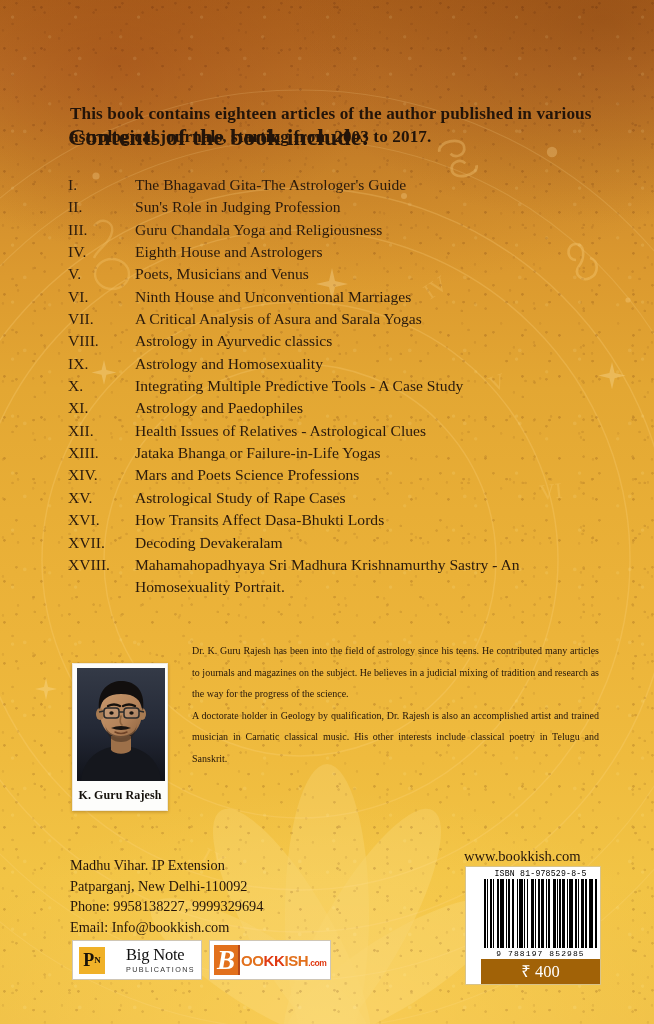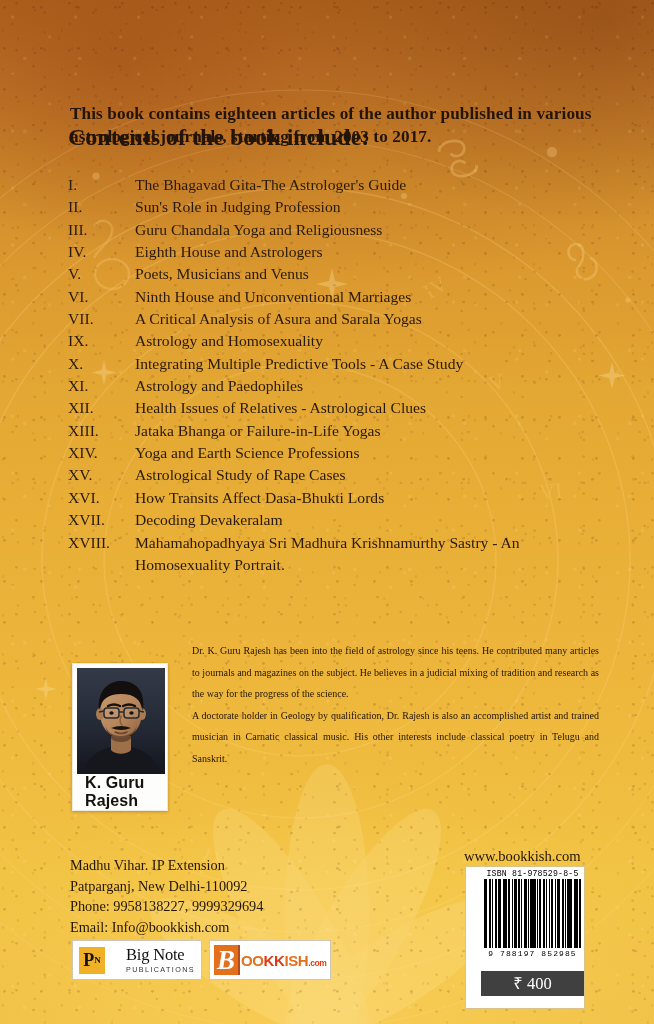--- a/index.html
+++ b/index.html
@@ -83,56 +83,56 @@
     background:#fdfdfb;border:1px solid #efe9dc;
     box-shadow:0 1px 3px rgba(70,35,8,.30);
     display:flex;flex-direction:column;padding:4px 4px 0 4px;box-sizing:border-box;
   }
   .photo-img{
     width:88px;height:113px;position:relative;overflow:hidden;
     background:linear-gradient(170deg,#2b2f3a 0%,#20242e 45%,#14161c 100%);
   }
   .photo-caption{
     flex:1;display:flex;align-items:center;justify-content:center;
-    font-family:Liberation Sans, sans-serif;font-size:16px;font-weight:bold;
-    color:#15110c;letter-spacing:.1px;margin-left:8px;
+    font-family:Liberation Serif, serif;font-size:12px;font-weight:bold;
+    color:#15110c;letter-spacing:.1px;
   }
   .bio{
     position:absolute;left:192px;top:640px;width:407px;
     font-size:10px;line-height:21.6px;color:#241509;text-align:justify;
   }
   .bio p{margin:0;}
 
   
   .address{
     position:absolute;left:70px;top:855px;
     font-size:14.3px;line-height:20.6px;color:#241509;
   }
   .website{
     position:absolute;left:464px;top:848px;width:190px;
     font-size:14.6px;color:#241509;
   }
   .barcode-box{
-    position:absolute;left:465px;top:866px;width:120px;
+    position:absolute;left:465px;top:866px;width:136px;
     background:#fff;border:1px solid #d8c38a;box-sizing:border-box;
     padding:2px 3px 0 18px;
   }
   .isbn-txt{
     font-family:"Liberation Mono",monospace;font-size:8.2px;
     letter-spacing:.2px;text-align:center;color:#000;line-height:10px;
     white-space:nowrap;
   }
   .bars{height:69px;display:flex;align-items:stretch;gap:0;overflow:hidden;}
   .bars i{display:block;background:#000;}
   .barnums{
     font-family:"Liberation Mono",monospace;font-size:8px;letter-spacing:1.1px;
     text-align:center;color:#000;line-height:11px;white-space:nowrap;
   }
   .price{
-    margin:12px -3px;background:#404040;color:#fff;text-align:center;
+    margin:0 -3px;background:#a16207;color:#fff;text-align:center;
     font-size:16.5px;line-height:25px;font-family:"Liberation Serif",serif;
   }
 
   .logo-row{position:absolute;left:72px;top:940px;display:flex;gap:7px;}
   .logo{
     background:#fff;border:1px solid #cfc6b5;box-sizing:border-box;
     display:flex;align-items:center;height:40px;
   }
   .logo-bignote{width:130px;padding:0 6px;}
   .bn-mark{
@@ -260,20 +260,24 @@
       </div>
     <div class="toc-row">
         <span class="toc-num">VI.</span>
         <span class="toc-title">Ninth House and Unconventional Marriages</span>
       </div>
     <div class="toc-row">
         <span class="toc-num">VII.</span>
         <span class="toc-title">A Critical Analysis of Asura and Sarala Yogas</span>
       </div>
     <div class="toc-row">
+        <span class="toc-num">VIII.</span>
+        <span class="toc-title">Astrology in Ayurvedic classics</span>
+      </div>
+    <div class="toc-row">
         <span class="toc-num">IX.</span>
         <span class="toc-title">Astrology and Homosexuality</span>
       </div>
     <div class="toc-row">
         <span class="toc-num">X.</span>
         <span class="toc-title">Integrating Multiple Predictive Tools - A Case Study</span>
       </div>
     <div class="toc-row">
         <span class="toc-num">XI.</span>
         <span class="toc-title">Astrology and Paedophiles</span>
@@ -281,21 +285,21 @@
     <div class="toc-row">
         <span class="toc-num">XII.</span>
         <span class="toc-title">Health Issues of Relatives - Astrological Clues</span>
       </div>
     <div class="toc-row">
         <span class="toc-num">XIII.</span>
         <span class="toc-title">Jataka Bhanga or Failure-in-Life Yogas</span>
       </div>
     <div class="toc-row">
         <span class="toc-num">XIV.</span>
-        <span class="toc-title">Yoga and Earth Science Professions</span>
+        <span class="toc-title">Mars and Poets Science Professions</span>
       </div>
     <div class="toc-row">
         <span class="toc-num">XV.</span>
         <span class="toc-title">Astrological Study of Rape Cases</span>
       </div>
     <div class="toc-row">
         <span class="toc-num">XVI.</span>
         <span class="toc-title">How Transits Affect Dasa-Bhukti Lords</span>
       </div>
     <div class="toc-row">

